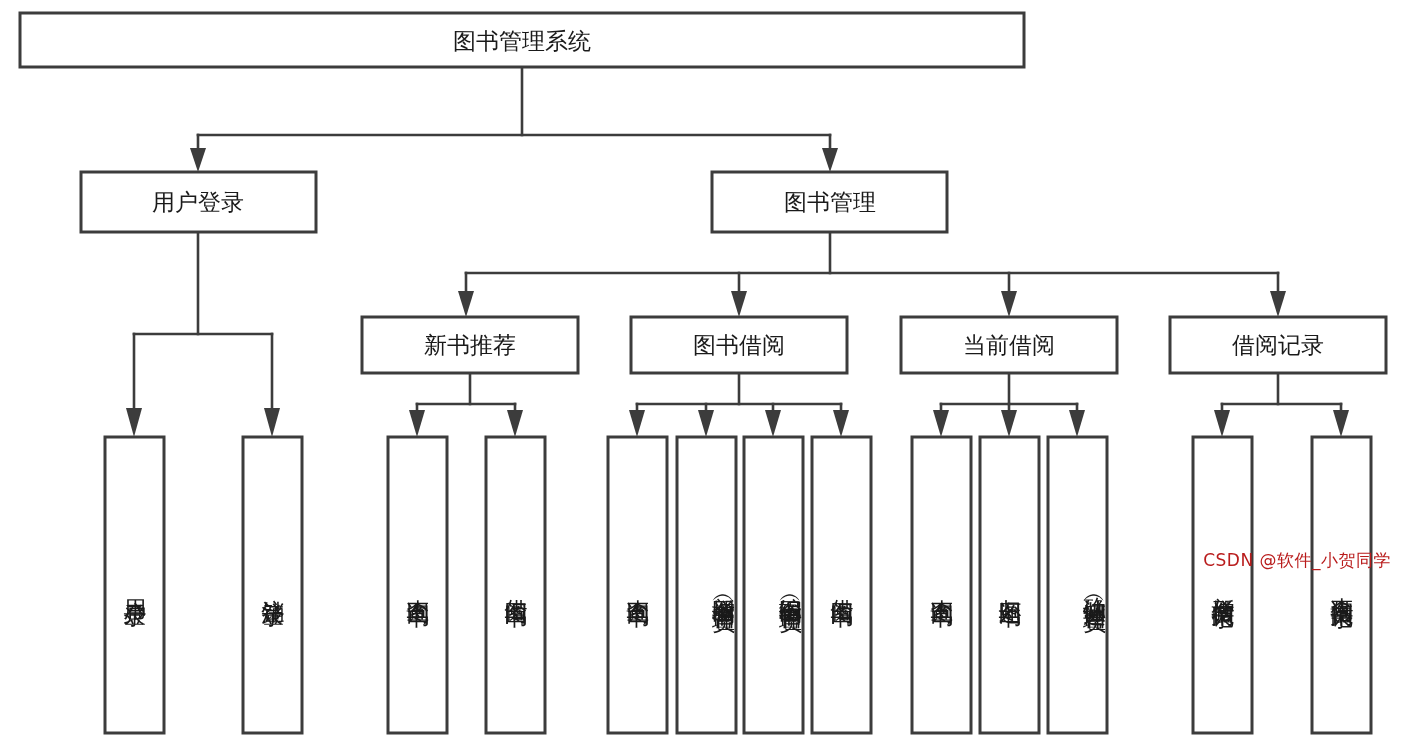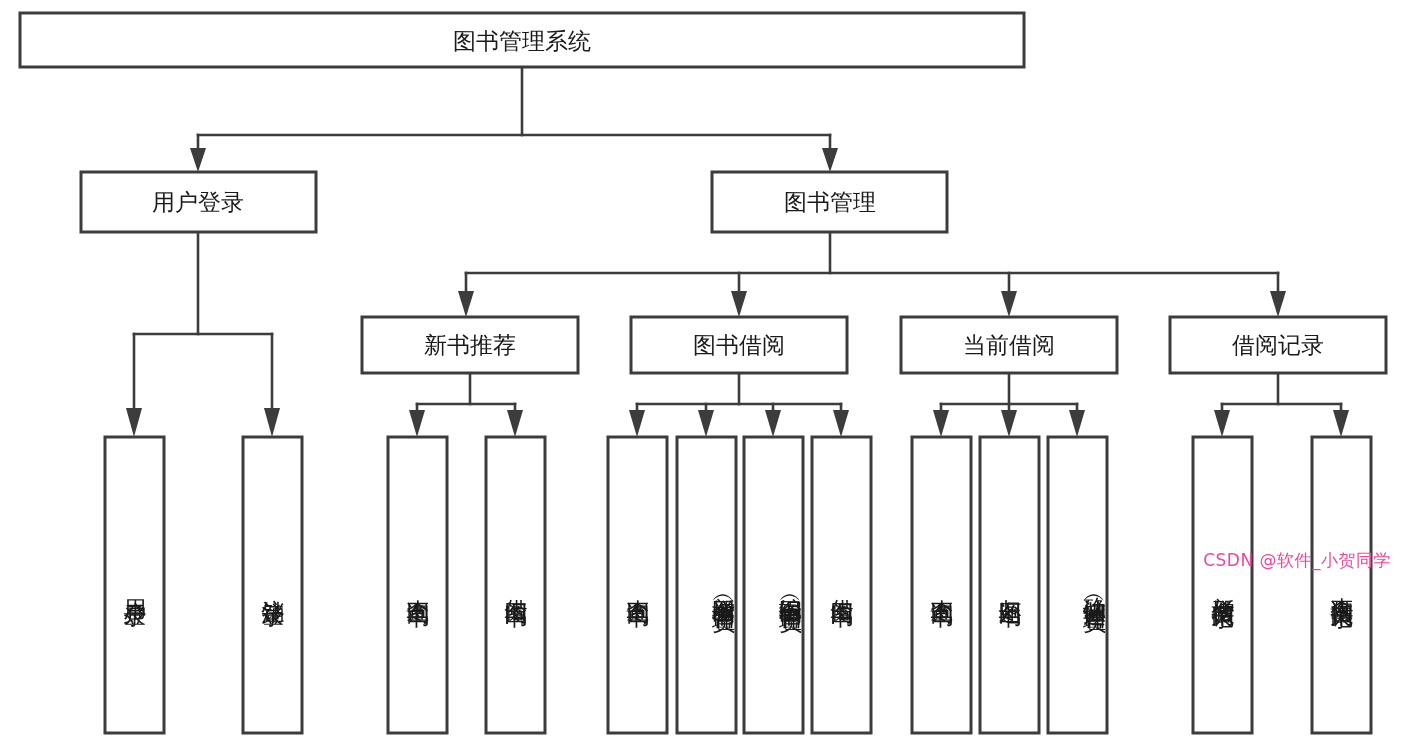--- a/index.html
+++ b/index.html
@@ -34,21 +34,21 @@
     letter-spacing:2px;
     color:#1a1a1a;
     white-space:nowrap;
     pointer-events:none;
   }
   .watermark{
     position:absolute;
     right:14px;
     bottom:6px;
     font-size:17px;
-    color:#ec4899;
+    color:#b91c1c;
     letter-spacing:.5px;
     font-family:"DejaVu Sans","Liberation Sans",sans-serif;
     white-space:nowrap;
   }
 </style>
 </head>
 <body>
 
 <div id="diagram-root">
 

